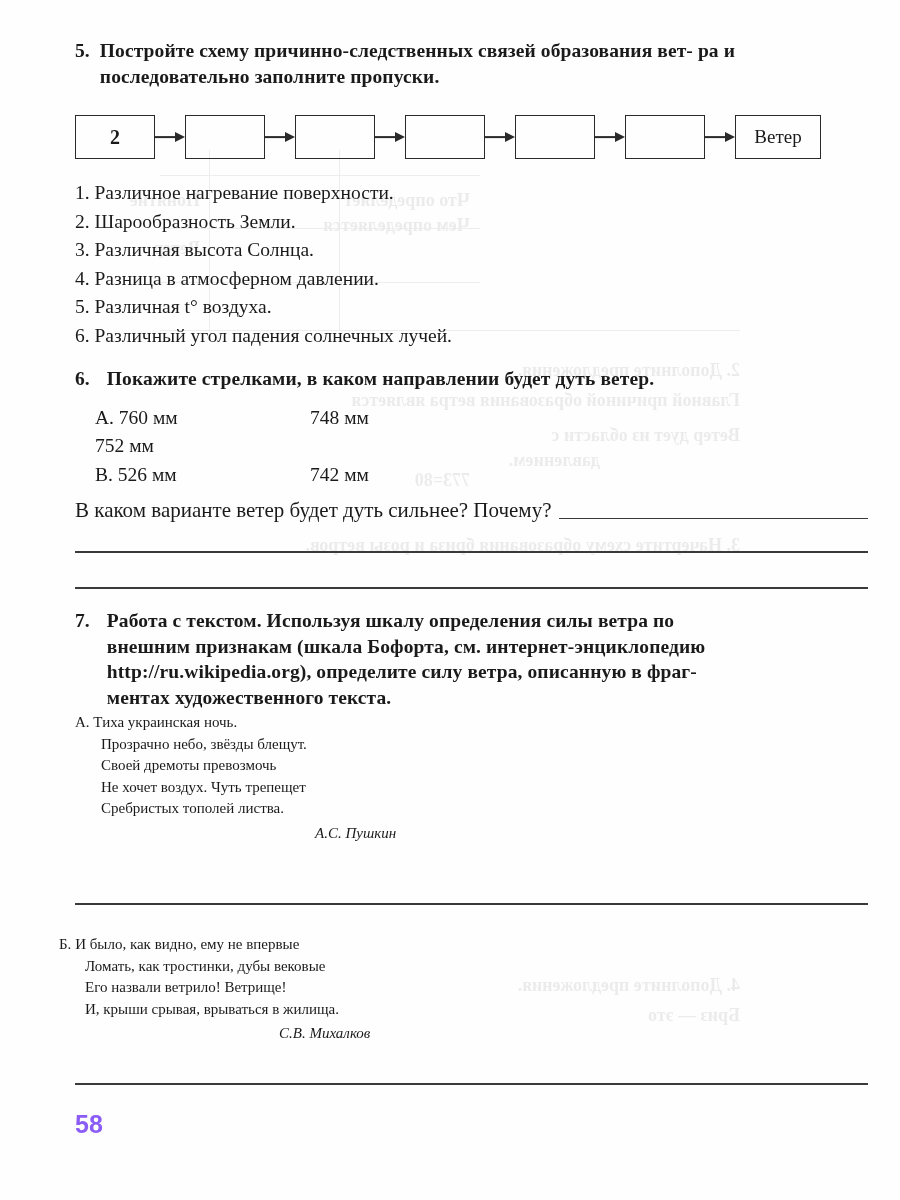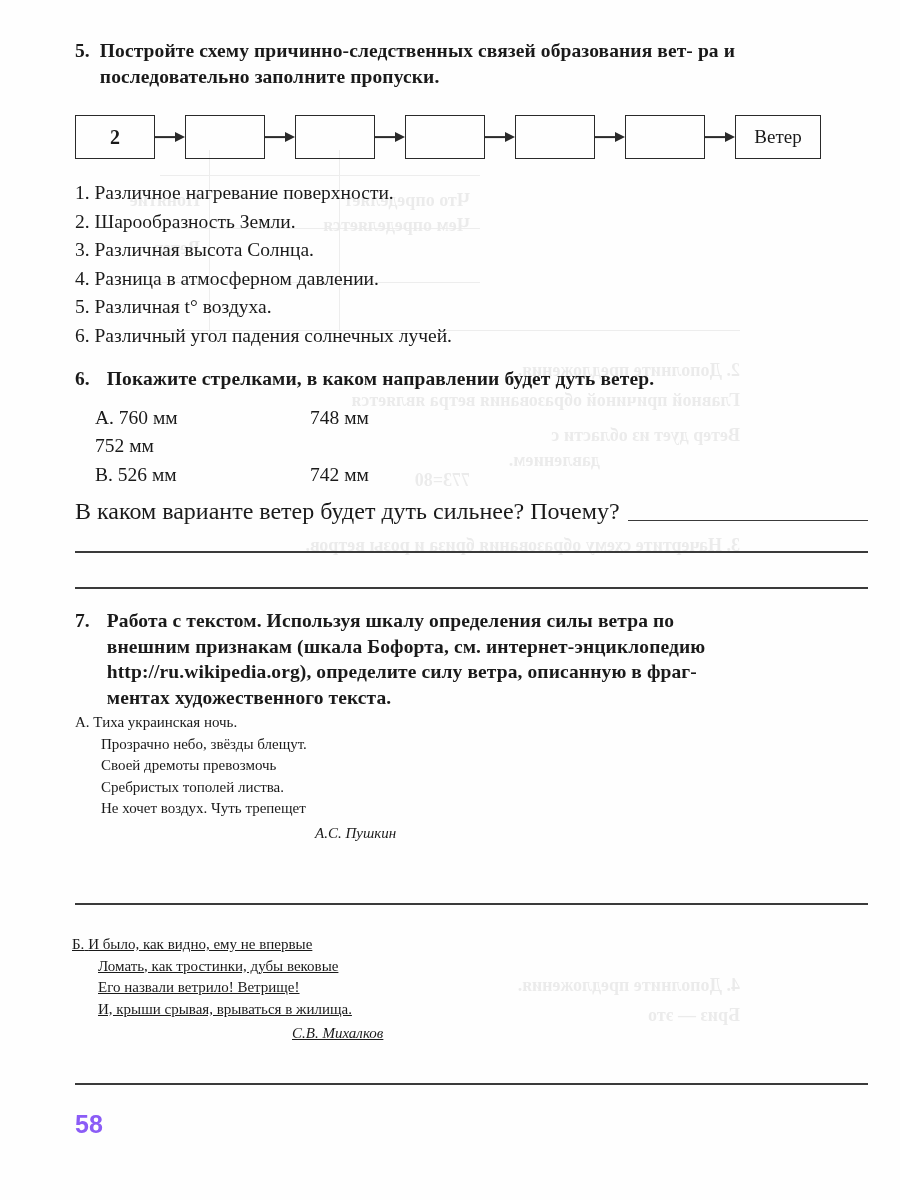--- a/index.html
+++ b/index.html
@@ -135,21 +135,21 @@
     line-height: 1.46;
   }
   .pressure-row {
     display: flex;
   }
   .pressure-row .left  { width: 215px; }
   .pressure-row .right { width: 160px; }
 
   .prompt {
     position: absolute;
-    font-size: 24px;
+    font-size: 21px;
     display: flex;
     align-items: flex-end;
     white-space: nowrap;
     justify-content: space-between;
   }
   .prompt .blank {
     flex: 1 1 auto;
     border-bottom: 1.7px solid #3a3a3a;
     margin-left: 8px;
     margin-bottom: 4px;
@@ -302,28 +302,28 @@
         <span>ментах художественного текста.</span>
       </span>
     </div>
 
     <div class="poem" style="left:75px; top:712px; width:500px;">
       <div class="first-line">
         <span>А.</span> <span>Тиха украинская ночь.</span>
       </div>
       <div class="cont">Прозрачно небо, звёзды блещут.</div>
       <div class="cont">Своей дремоты превозмочь</div>
+      <div class="cont">Не хочет воздух. Чуть трепещет</div>
       <div class="cont">Сребристых тополей листва.</div>
-      <div class="cont">Не хочет воздух. Чуть трепещет</div>
       <div class="author" style="margin-left:240px;">А.С. Пушкин</div>
     </div>
 
     <div class="rule" style="left:75px; top:903px; width:793px;"></div>
 
-    <div class="poem" style="left:72px; top:934px; width:500px;text-decoration:underline;">
+    <div class="poem" style="left:59px; top:934px; width:500px;">
       <div class="first-line">
         <span>Б.</span> <span>И было, как видно, ему не впервые</span>
       </div>
       <div class="cont">Ломать, как тростинки, дубы вековые</div>
       <div class="cont">Его назвали ветрило! Ветрище!</div>
       <div class="cont">И, крыши срывая, врываться в жилища.</div>
       <div class="author" style="margin-left:220px;">С.В. Михалков</div>
     </div>
 
     <div class="rule" style="left:75px; top:1083px; width:793px;"></div>

